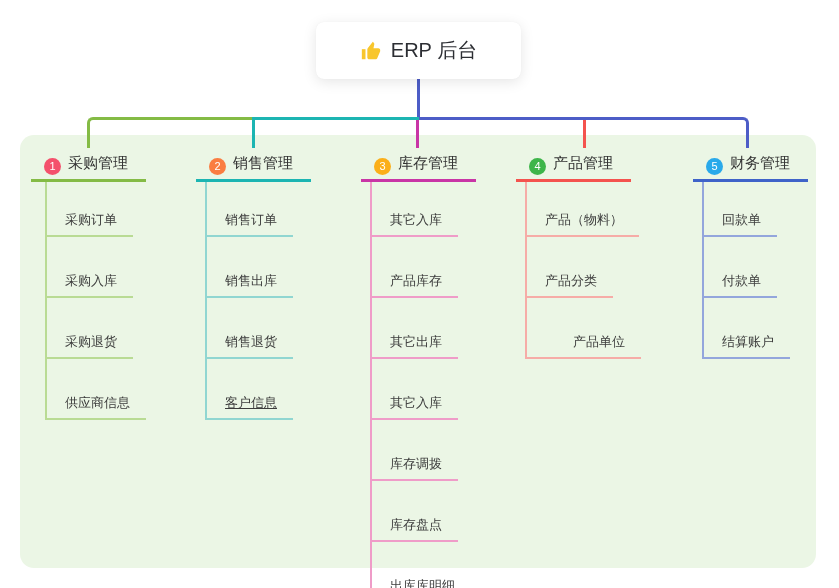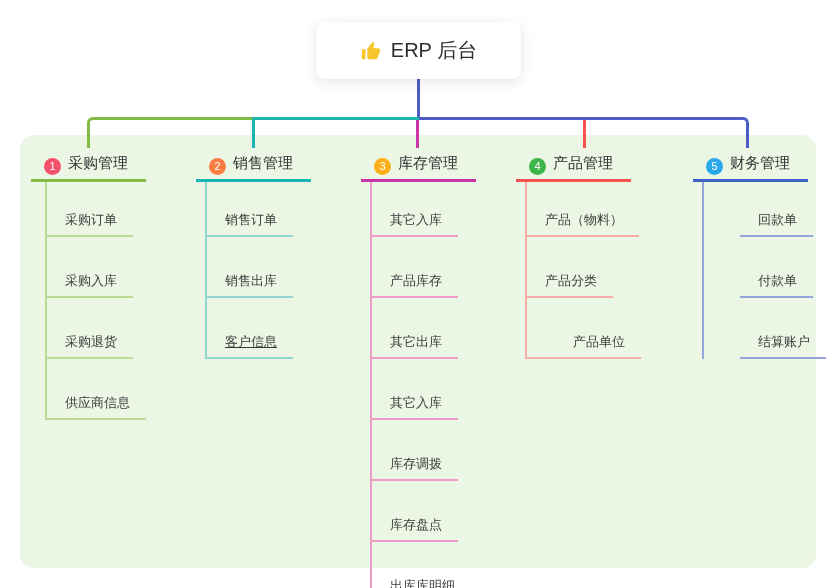--- a/index.html
+++ b/index.html
@@ -79,20 +79,23 @@
             <span>供应商信息</span>
           </div>
         </div></div>
       <div class="branch" style="left: 196px;"><div class="branch-header" style="border-bottom-color: rgb(28, 181, 178);"><span class="badge" style="background: rgb(250, 125, 65);">2</span><span>销售管理</span></div><div class="children" style="border-left-color: rgb(144, 214, 209);">
           <div class="child" style="border-bottom-color: rgb(144, 214, 209);">
             <span>销售订单</span>
           </div>
           <div class="child" style="border-bottom-color: rgb(144, 214, 209);">
             <span>销售出库</span>
           </div>
+          <div class="child" style="border-bottom-color: rgb(144, 214, 209);">
+            <span>销售退货</span>
+          </div>
           <div class="child" style="border-bottom-color: rgb(144, 214, 209); text-decoration: underline;">
             <span>客户信息</span>
           </div>
         </div></div>
       <div class="branch" style="left: 361px;"><div class="branch-header" style="border-bottom-color: rgb(201, 53, 166);"><span class="badge" style="background: rgb(251, 175, 25);">3</span><span>库存管理</span></div><div class="children" style="border-left-color: rgb(239, 156, 200);">
           <div class="child" style="border-bottom-color: rgb(239, 156, 200);">
             <span>其它入库</span>
           </div>
           <div class="child" style="border-bottom-color: rgb(239, 156, 200);">
             <span>产品库存</span>
@@ -117,21 +120,21 @@
           <div class="child" style="border-bottom-color: rgb(246, 172, 167);">
             <span>产品（物料）</span>
           </div>
           <div class="child" style="border-bottom-color: rgb(246, 172, 167);">
             <span>产品分类</span>
           </div>
           <div class="child" style="border-bottom-color: rgb(246, 172, 167); padding-left: 46px;">
             <span>产品单位</span>
           </div>
         </div></div>
-      <div class="branch" style="left: 693px;"><div class="branch-header" style="border-bottom-color: rgb(63, 99, 201);"><span class="badge" style="background: rgb(41, 169, 234);">5</span><span>财务管理</span></div><div class="children" style="border-left-color: rgb(147, 166, 220); padding-left: 36px;">
+      <div class="branch" style="left: 693px;"><div class="branch-header" style="border-bottom-color: rgb(63, 99, 201);"><span class="badge" style="background: rgb(41, 169, 234);">5</span><span>财务管理</span></div><div class="children" style="border-left-color: rgb(147, 166, 220);">
           <div class="child" style="border-bottom-color: rgb(147, 166, 220);">
             <span>回款单</span>
           </div>
           <div class="child" style="border-bottom-color: rgb(147, 166, 220);">
             <span>付款单</span>
           </div>
           <div class="child" style="border-bottom-color: rgb(147, 166, 220);">
             <span>结算账户</span>
           </div>
         </div></div>

